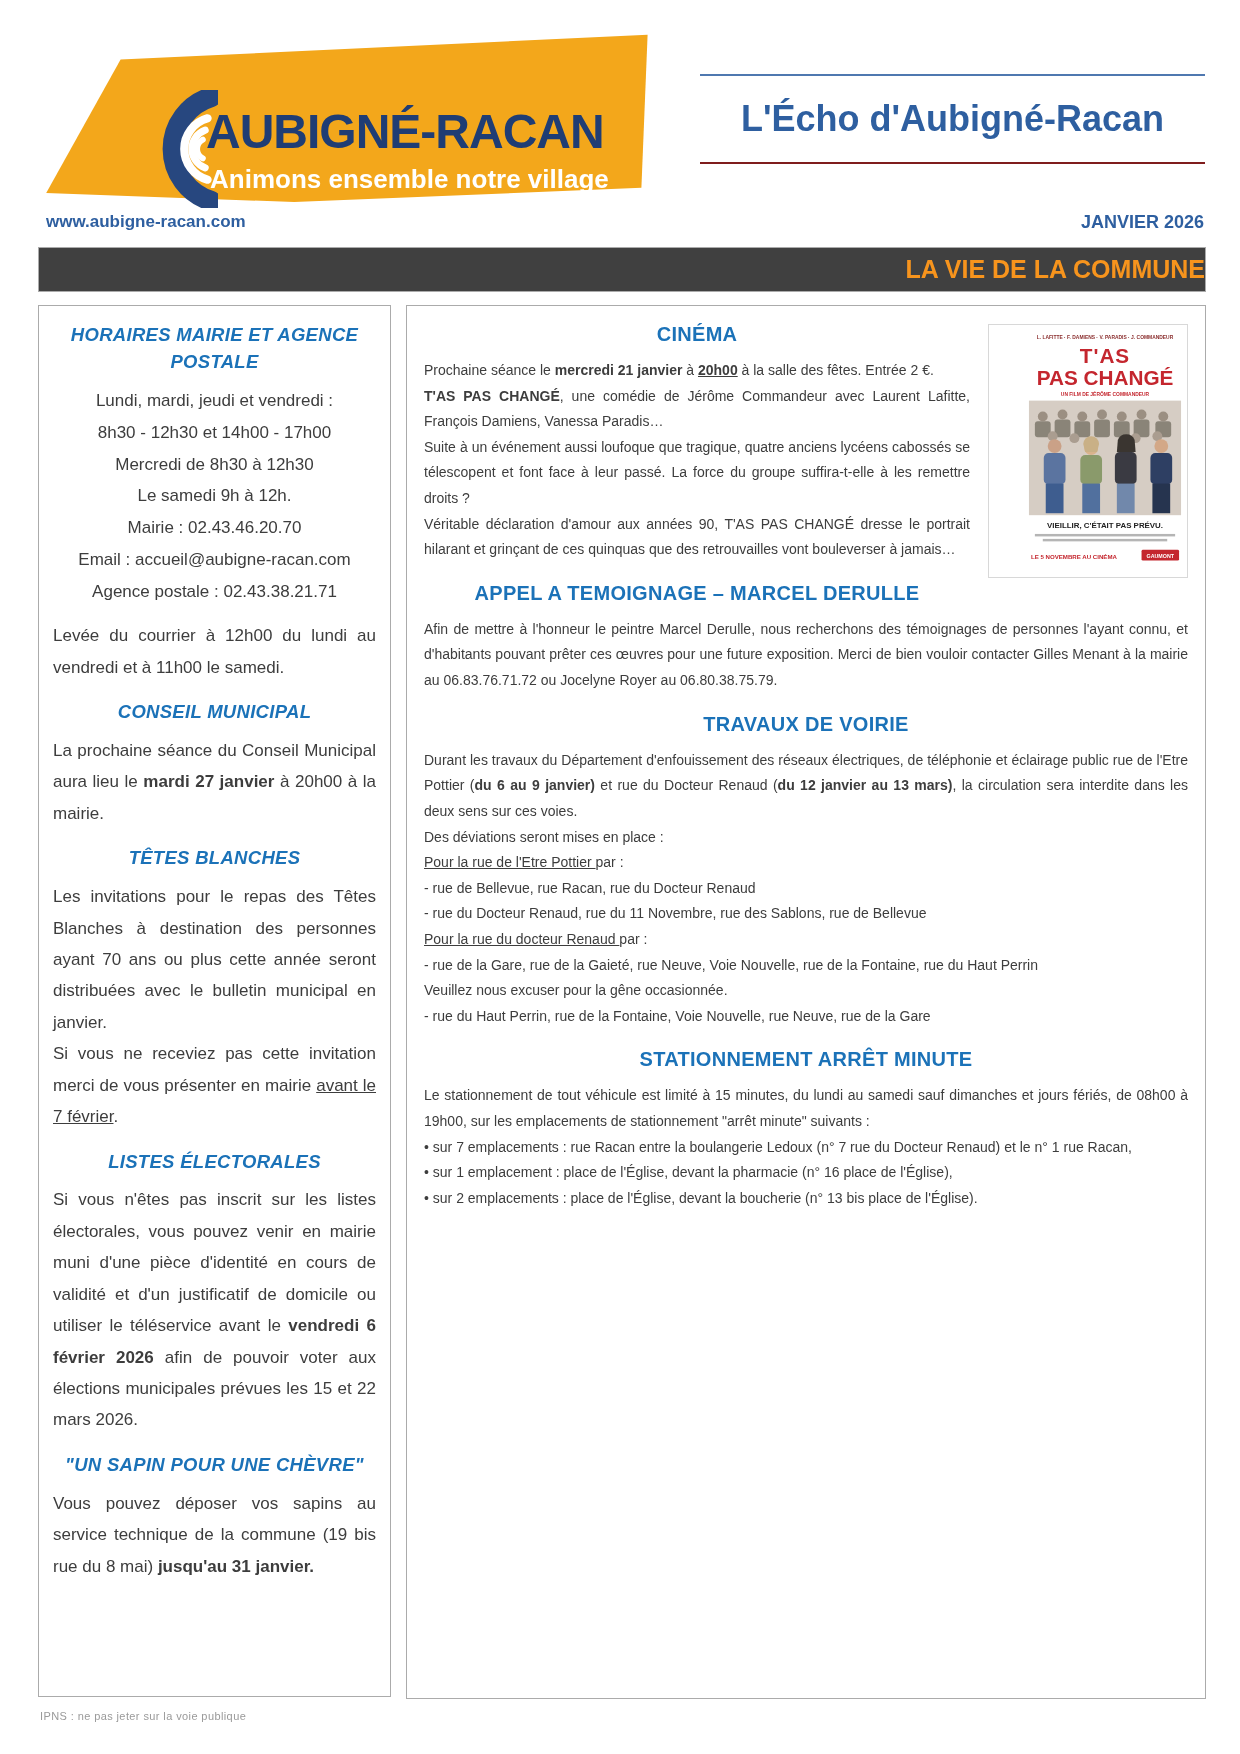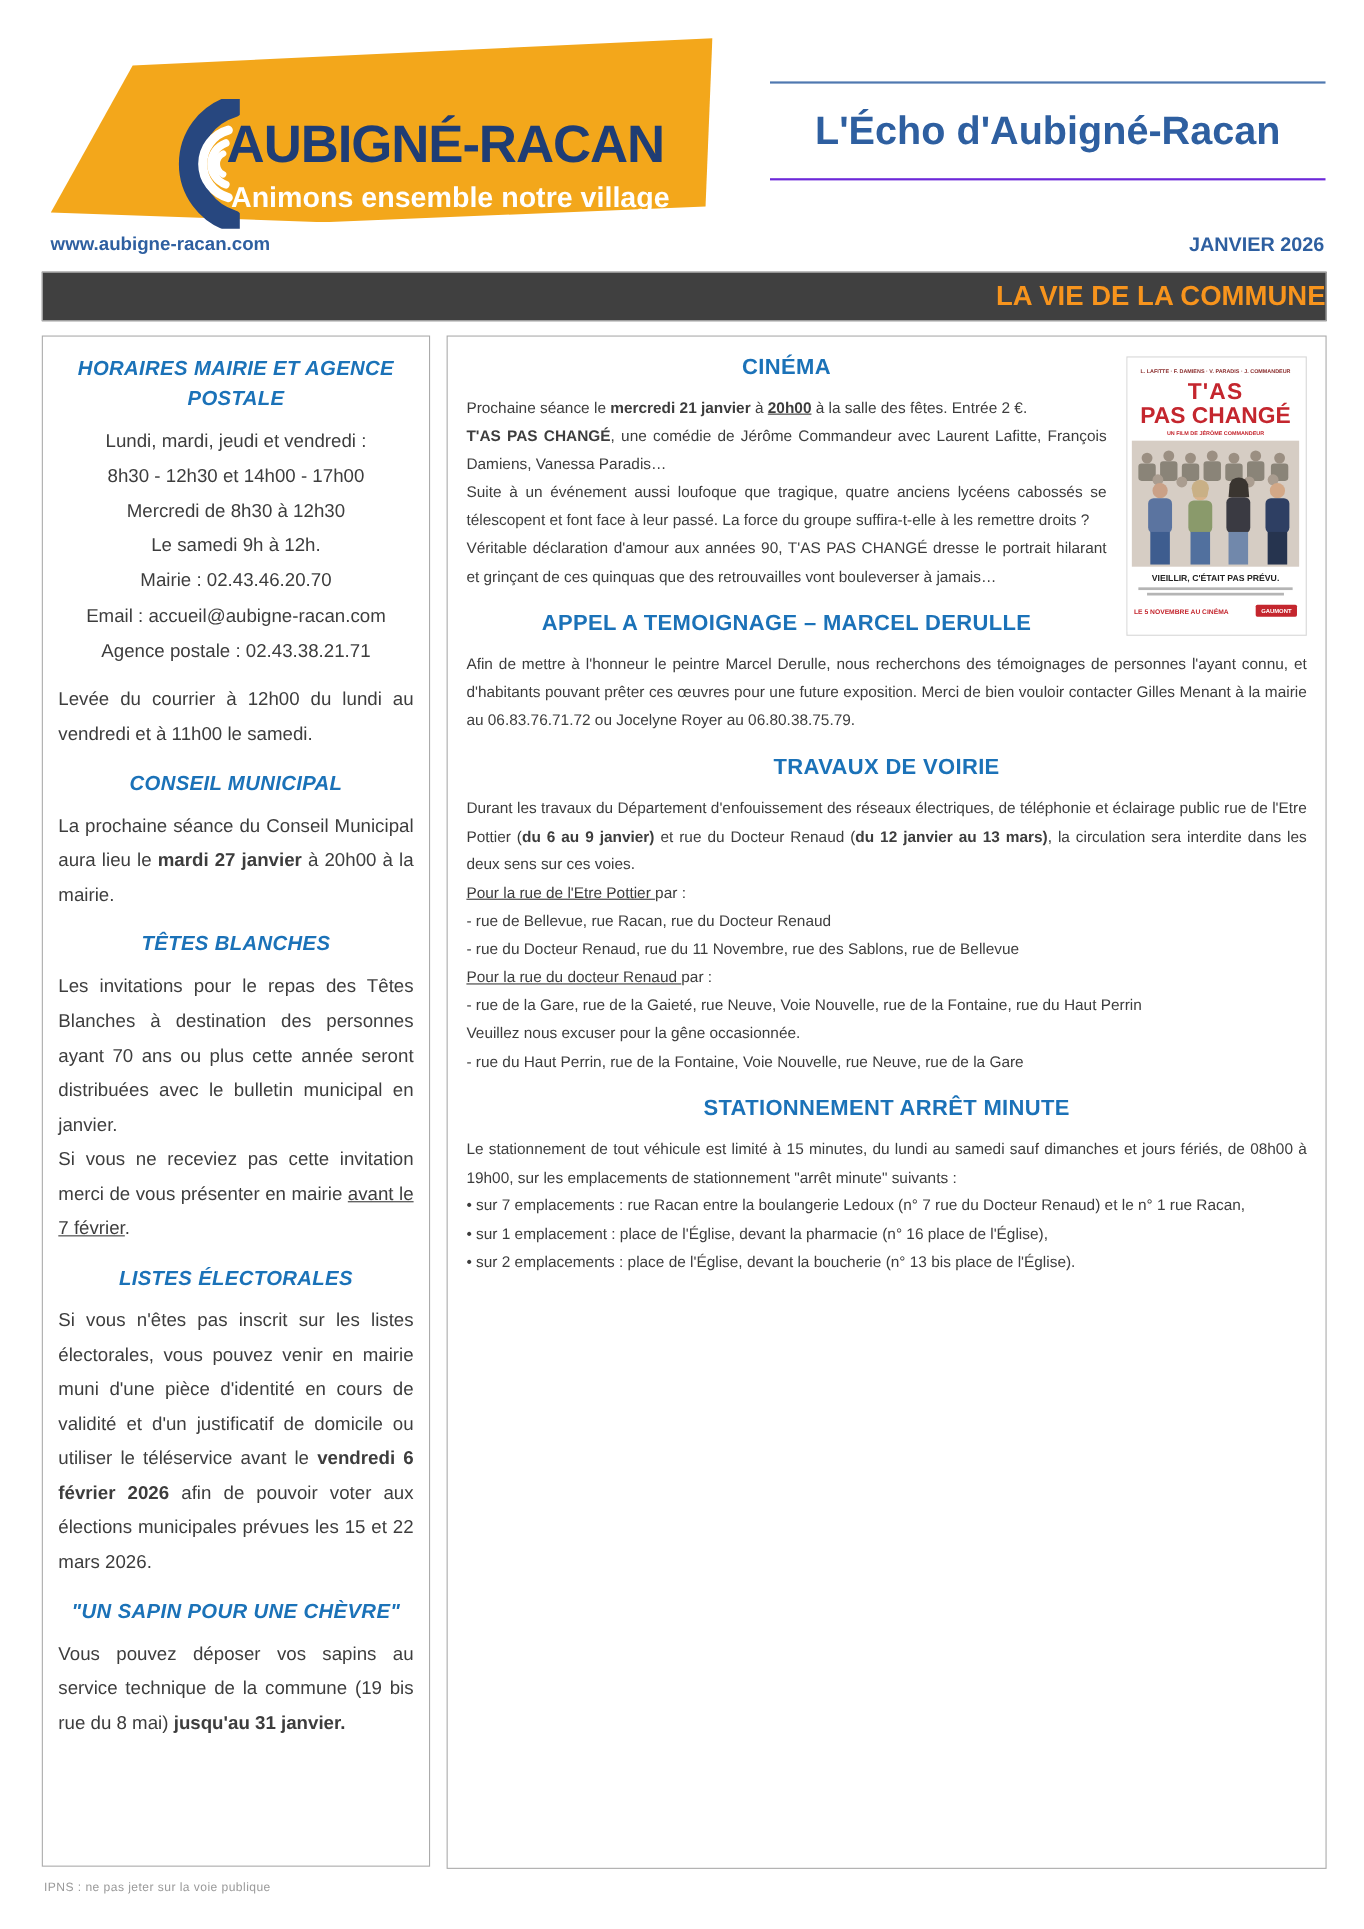--- a/index.html
+++ b/index.html
@@ -10,21 +10,21 @@
   .logo-wrap{position:absolute;left:40px;top:24px;width:620px;height:178px;}
   .logo-bg{position:absolute;inset:0;background:#F3A71B;
            clip-path:polygon(13% 20%,98% 6%,97% 92%,41% 100%,1% 95%);}
   .logo-mark{position:absolute;left:58px;top:66px;width:120px;height:118px;}
   .logo-title{position:absolute;left:166px;top:80px;font-size:48px;font-weight:700;
               color:#1F3D74;letter-spacing:-1px;white-space:nowrap;}
   .logo-tagline{position:absolute;left:170px;top:140px;font-size:26px;font-weight:700;
                 color:#ffffff;white-space:nowrap;}
 
   .masthead{position:absolute;left:700px;top:74px;width:505px;height:86px;
-            border-top:2px solid #4F78B0;border-bottom:2px solid #6d28d9;
+            border-top:2px solid #4F78B0;border-bottom:2px solid #7f1d1d;
             display:flex;align-items:center;justify-content:center;}
   .masthead-title{font-size:36px;font-weight:700;color:#2E5FA0;}
 
   .website{position:absolute;left:46px;top:212px;font-size:17px;font-weight:700;color:#2E5FA0;}
   .issue{position:absolute;right:36px;top:212px;font-size:18px;font-weight:700;color:#2E5FA0;}
 
   
   .banner{position:absolute;left:38px;top:247px;width:1168px;height:45px;box-sizing:border-box;
           border:1px solid #ababab;display:flex;align-items:center;justify-content:flex-end;background:#404040;}
   .banner span{color:#F7941D;font-weight:700;font-size:25px;letter-spacing:0;}
@@ -44,21 +44,21 @@
   .col-left p{font-size:17px;line-height:1.85;text-align:justify;margin:0;}
   .center-line{font-size:17px;line-height:1.88;text-align:center;}
   .col-right p{font-size:14px;line-height:1.83;text-align:justify;margin:0;}
   .col-right p.plain{text-align:left;}
 
   .b{font-weight:700;}
   .u{text-decoration:underline;}
 
   
   .poster{float:right;width:162px;height:252px;margin:12px 0 10px 18px;
-          border:1px solid #d8d8d8;background:#fff;}
+          border:1px solid #d8d8d8;background:#fff;padding-left:36px;}
 
   
   .footer-note{position:absolute;left:40px;top:1710px;font-size:11px;
                color:#9a9a9a;letter-spacing:.4px;}
 </style>
 </head>
 <body>
 
 <div class="page">
 
@@ -179,20 +179,21 @@
     <p><span>Prochaine séance le </span><span class="b">mercredi 21 janvier</span><span> à </span><span class="b u">20h00</span><span> à la salle des fêtes. Entrée 2 €.</span></p>
     <p><span class="b">T'AS PAS CHANGÉ</span><span>, une comédie de Jérôme Commandeur avec Laurent Lafitte, François Damiens, Vanessa Paradis…</span></p>
     <p><span>Suite à un événement aussi loufoque que tragique, quatre anciens lycéens cabossés se télescopent et font face à leur passé. La force du groupe suffira-t-elle à les remettre droits ?</span></p>
     <p><span>Véritable déclaration d'amour aux années 90, T'AS PAS CHANGÉ dresse le portrait hilarant et grinçant de ces quinquas que des retrouvailles vont bouleverser à jamais…</span></p>
 
     <h3 class="sec">APPEL A TEMOIGNAGE – MARCEL DERULLE</h3>
     <p><span>Afin de mettre à l'honneur le peintre Marcel Derulle, nous recherchons des témoignages de personnes l'ayant connu, et d'habitants pouvant prêter ces œuvres pour une future exposition. Merci de bien vouloir contacter Gilles Menant à la mairie au 06.83.76.71.72 ou Jocelyne Royer au 06.80.38.75.79.</span></p>
 
     <h3 class="sec">TRAVAUX DE VOIRIE</h3>
     <p><span>Durant les travaux du Département d'enfouissement des réseaux électriques, de téléphonie et éclairage public rue de l'Etre Pottier (</span><span class="b">du 6 au 9 janvier)</span><span> et rue du Docteur Renaud (</span><span class="b">du 12 janvier au 13 mars)</span><span>, la circulation sera interdite dans les deux sens sur ces voies.</span></p>
+    <p class="plain"><span>Des déviations seront mises en place :</span></p>
     <p class="plain"><span class="u">Pour la rue de l'Etre Pottier </span><span>par :</span></p>
     <p class="plain"><span>- rue de Bellevue, rue Racan, rue du Docteur Renaud</span></p>
     <p class="plain"><span>- rue du Docteur Renaud, rue du 11 Novembre, rue des Sablons, rue de Bellevue</span></p>
     <p class="plain"><span class="u">Pour la rue du docteur Renaud </span><span>par :</span></p>
     <p class="plain"><span>- rue de la Gare, rue de la Gaieté, rue Neuve, Voie Nouvelle, rue de la Fontaine, rue du Haut Perrin</span></p>
     <p class="plain"><span>Veuillez nous excuser pour la gêne occasionnée.</span></p>
     <p class="plain"><span>- rue du Haut Perrin, rue de la Fontaine, Voie Nouvelle, rue Neuve, rue de la Gare</span></p>
 
     <h3 class="sec">STATIONNEMENT ARRÊT MINUTE</h3>
     <p><span>Le stationnement de tout véhicule est limité à 15 minutes, du lundi au samedi sauf dimanches et jours fériés, de 08h00 à 19h00, sur les emplacements de stationnement "arrêt minute" suivants :</span></p>

